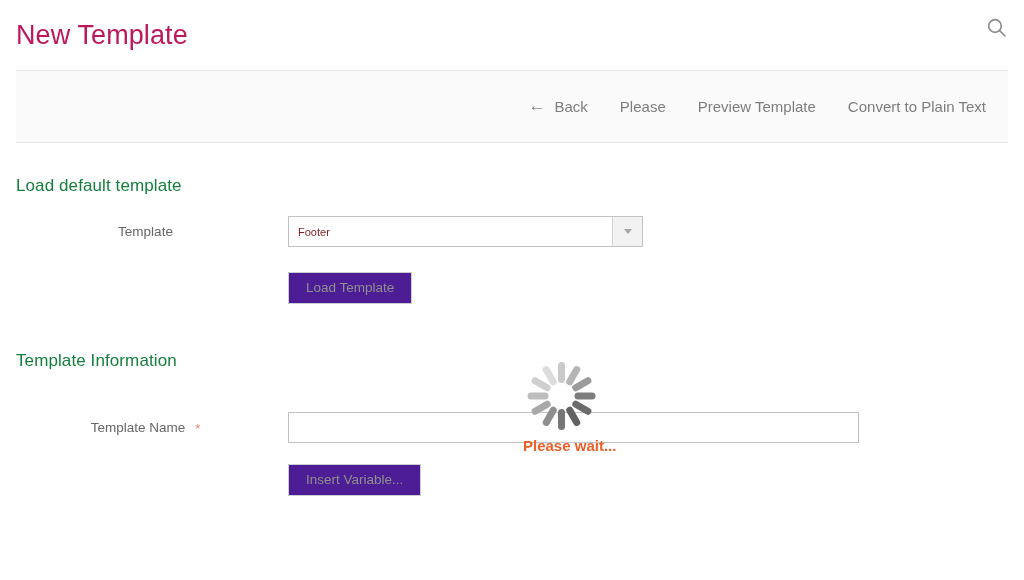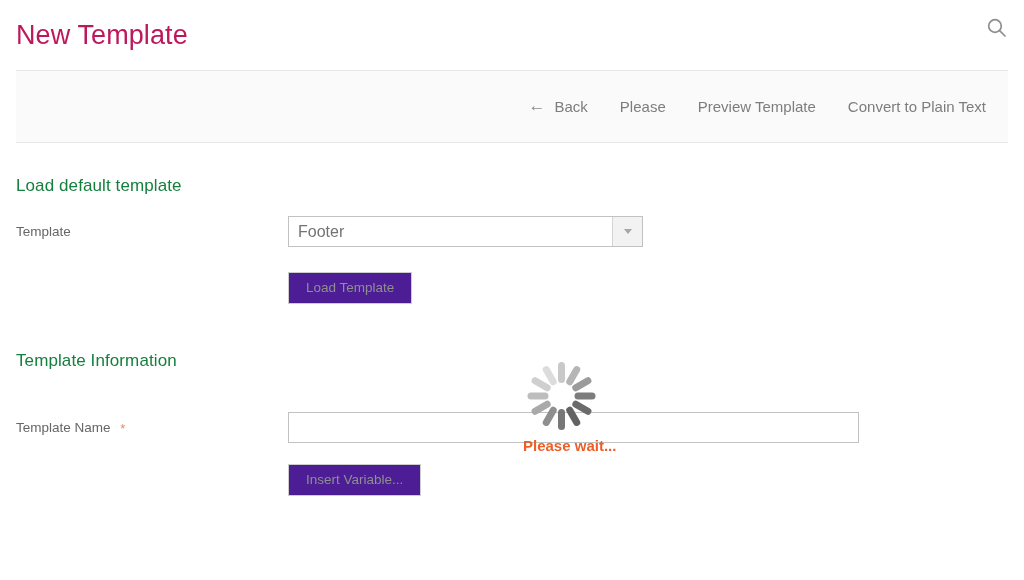--- a/index.html
+++ b/index.html
@@ -102,21 +102,21 @@
   #sec-load-title { margin-top: 33px; }
   #sec-info-title { margin-top: 47px; }
 
   .field-row {
     display: flex;
     align-items: center;
   }
 
   .field-label {
     width: 272px;
-    text-align: left;
+    text-align: center;
     padding-right: 13px;
     font-size: 13.5px;
     color: #666666;
     white-space: nowrap;
   }
 
   .req-star {
     color: #e98a6a;
     font-size: 13px;
     margin-left: 6px;
@@ -132,22 +132,22 @@
     width: 355px;
     height: 31px;
     border: 1px solid #c2c2c2;
     background: #ffffff;
   }
   .select-value {
     flex: 1;
     display: flex;
     align-items: center;
     padding: 0 9px;
-    font-size: 16px;
-    color: #737373;
+    font-size: 11px;
+    color: #7f1d1d;
     overflow: hidden;
     white-space: nowrap;
   }
   .select-arrow-btn {
     width: 30px;
     border-left: 1px solid #d4d4d4;
     background: #f2f2f2;
     display: flex;
     align-items: center;
     justify-content: center;

